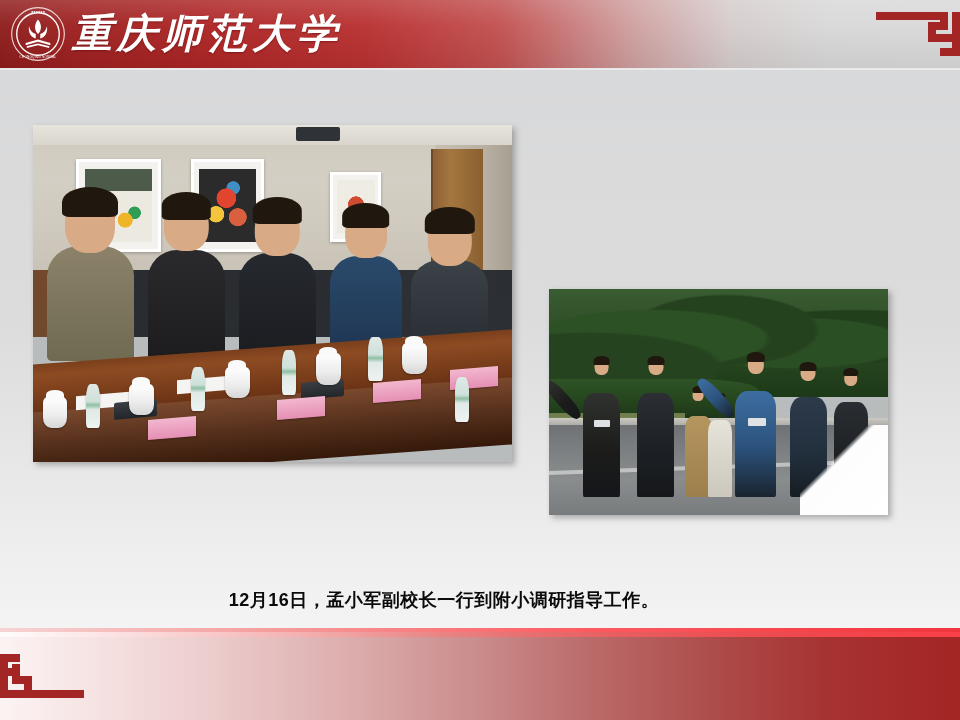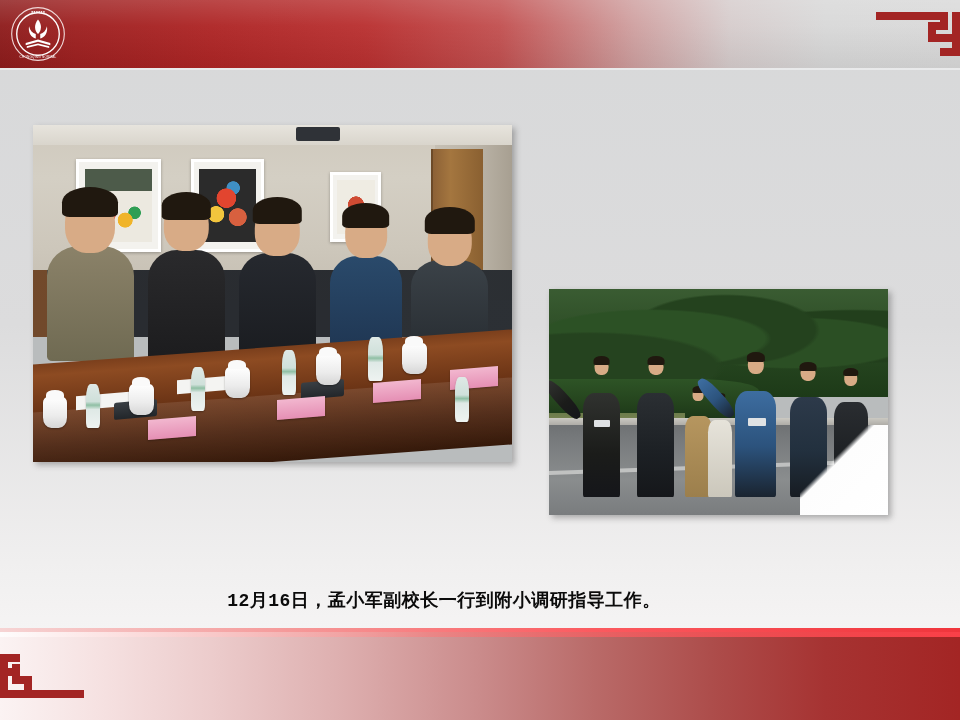--- a/index.html
+++ b/index.html
@@ -262,21 +262,21 @@
   .badge-w {
     position: absolute; left: 30%; top: 26%; width: 44%; height: 7%;
     background: #dfe2e4; border-radius: 1px;
   }
 
   
   .caption {
     position: absolute; left: 0; top: 588px; width: 888px;
     text-align: center;
     color: #0b0b0b;
-    font-family: Liberation Mono, monospace;
+    font-family: Liberation Sans, sans-serif;
     font-size: 18px; font-weight: 700;
     letter-spacing: .5px;
   }
 
   
   .footer-hair {
     position: absolute; left: 0; top: 628px; width: 960px; height: 4px;
     background: linear-gradient(90deg,#f6d4d4 0%, #f59a9a 30%, #fb5a5f 62%, #f0353c 100%);
   }
   .footer-band {
@@ -308,20 +308,21 @@
       <path d="M34 36 C32 48 38 56 46 58 L46 50 C40 48 36 44 34 36 Z" fill="#ffffff"></path>
       <path d="M66 36 C68 48 62 56 54 58 L54 50 C60 48 64 44 66 36 Z" fill="#ffffff"></path>
       <path d="M28 66 L50 60 L72 66 L72 70 L50 64 L28 70 Z" fill="#ffffff"></path>
       <path d="M30 72 L50 67 L70 72 L70 75 L50 70 L30 75 Z" fill="#ffffff"></path>
       <path id="ringTop" d="M50 12 A38 38 0 0 1 50 12" fill="none"></path>
       <text x="50" y="13" fill="#ffffff" font-size="7" text-anchor="middle" font-family="Liberation Serif, serif">●●●●●●</text>
       <text x="50" y="92" fill="#ffffff" font-size="5.5" text-anchor="middle" font-family="Liberation Sans, sans-serif" letter-spacing="0.4">CHONGQING NORMAL</text>
     </svg>
   </div>
 
+  <div class="uni-title">重庆师范大学</div>
 
   <div class="fret-tr">
     <svg viewBox="0 0 96 60" width="96" height="60" aria-hidden="true">
       <g fill="#a32524">
         <rect x="12" y="8" width="72" height="8"></rect>
         <rect x="76" y="8" width="8" height="18"></rect>
         <rect x="64" y="18" width="12" height="8"></rect>
         <rect x="64" y="18" width="8" height="20"></rect>
         <rect x="72" y="30" width="24" height="8"></rect>
         <rect x="88" y="8" width="8" height="44"></rect>

